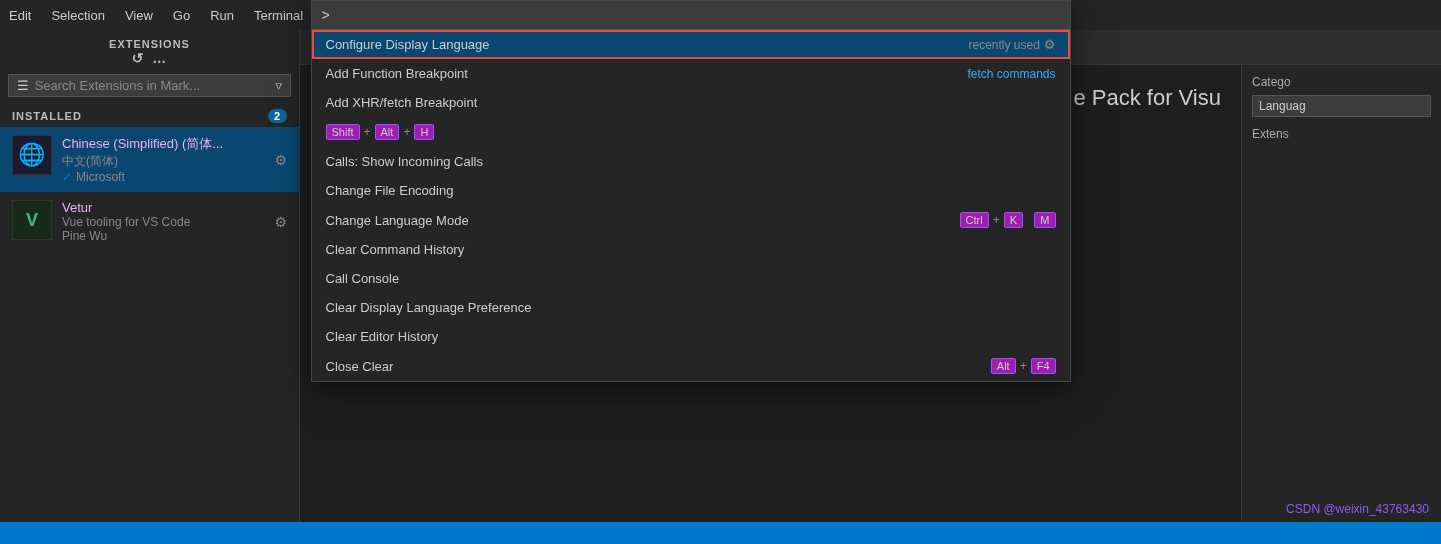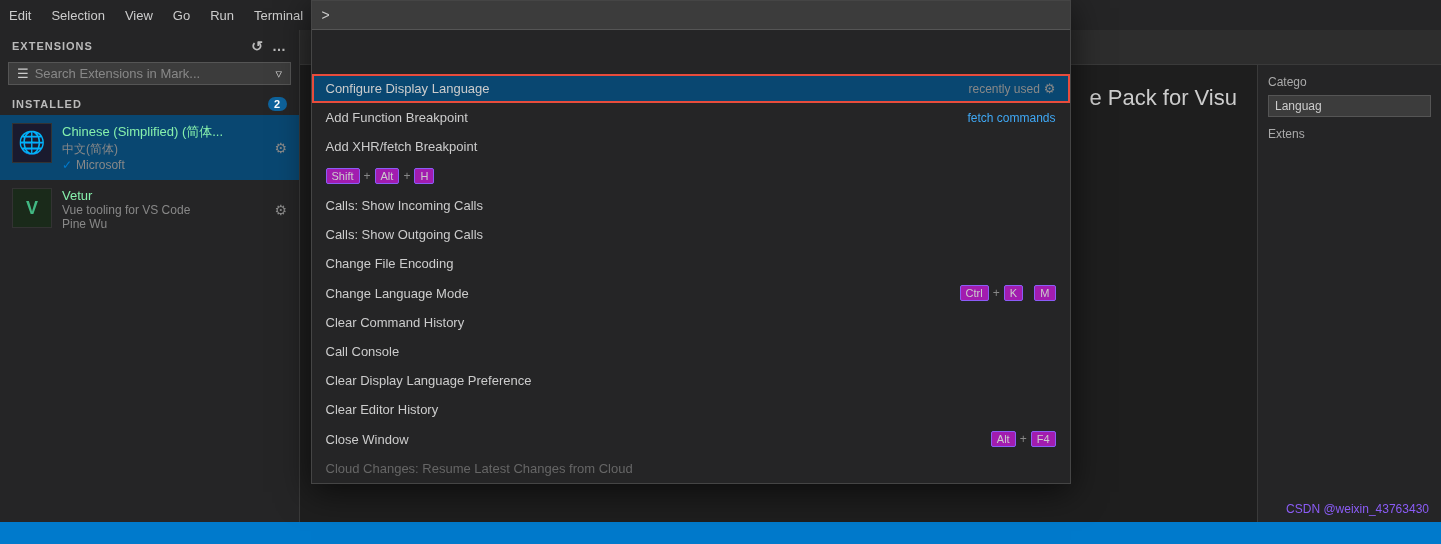--- a/index.html
+++ b/index.html
@@ -52,20 +52,21 @@
     .sidebar-header {
       display: flex;
       align-items: center;
       justify-content: space-between;
       padding: 8px 12px;
       font-size: 11px;
       font-weight: 700;
       letter-spacing: 1px;
       color: #bbbbbb;
       text-transform: uppercase;
+      flex-direction: column;
     }
     .sidebar-header-icons {
       display: flex;
       gap: 8px;
       align-items: center;
     }
     .sidebar-header-icon {
       cursor: pointer;
       color: #bbbbbb;
       font-size: 14px;
@@ -120,21 +121,21 @@
       height: 40px;
       flex-shrink: 0;
       display: flex;
       align-items: center;
       justify-content: center;
       font-size: 22px;
     }
     .ext-icon.globe { background: #1a1a2e; border: 1px solid #333; }
     .ext-icon.vue { background: #1a2a1a; border: 1px solid #333; color: #42b883; font-weight: bold; font-size: 18px; }
     .ext-info { flex: 1; }
-    .ext-name { color: #86efac; font-size: 13px; font-weight: 500; }
+    .ext-name { color: #f0abfc; font-size: 13px; font-weight: 500; }
     .ext-sub { color: #888; font-size: 12px; }
     .ext-author { color: #888; font-size: 12px; display: flex; align-items: center; gap: 4px; }
     .ext-gear {
       color: #888;
       cursor: pointer;
       font-size: 14px;
       align-self: center;
     }
     .verified-icon { color: #007acc; }
 
@@ -151,21 +152,21 @@
       height: 35px;
       background: #2d2d2d;
       display: flex;
       align-items: center;
       padding: 0 12px;
       border-bottom: 1px solid #3a3a3a;
     }
 
     
     .right-panel {
-      width: 184px;
+      width: 200px;
       background: #252526;
       border-left: 1px solid #3a3a3a;
       padding: 10px;
       flex-shrink: 0;
     }
     .right-panel-label {
       font-size: 12px;
       color: #aaaaaa;
       margin-bottom: 6px;
     }
@@ -212,21 +213,20 @@
       flex: 1;
       background: transparent;
       border: none;
       outline: none;
       color: #cccccc;
       font-size: 14px;
     }
     .command-list {
       max-height: 460px;
       overflow-y: auto;
-      margin-top: 44px;
     }
     .command-item {
       display: flex;
       align-items: center;
       padding: 7px 14px;
       cursor: pointer;
       position: relative;
     }
     .command-item.selected {
       background: #094771;
@@ -414,23 +414,20 @@
           <span class="key-badge">Alt</span>
           <span>+</span>
           <span class="key-badge">H</span>
         </span>
       </div>
 
       <div class="command-item">
         <span class="command-label">Calls: Show Incoming Calls</span>
       </div>
 
-      <div class="command-item">
-        <span class="command-label">Calls: Show Outgoing Calls</span>
-      </div>
 
 
       <div class="command-item">
         <span class="command-label">Change File Encoding</span>
       </div>
 
       <div class="command-item">
         <span class="command-label">Change Language Mode</span>
         <span class="command-shortcut">
           <span class="key-badge">Ctrl</span>
@@ -451,31 +448,28 @@
 
       <div class="command-item">
         <span class="command-label">Clear Display Language Preference</span>
       </div>
 
       <div class="command-item">
         <span class="command-label">Clear Editor History</span>
       </div>
 
       <div class="command-item">
-        <span class="command-label">Close Window</span>
+        <span class="command-label">Close Clear</span>
         <span class="command-shortcut">
           <span class="key-badge">Alt</span>
           <span>+</span>
           <span class="key-badge">F4</span>
         </span>
       </div>
 
-      <div class="command-item">
-        <span class="command-label" style="color:#666;">Cloud Changes: Resume Latest Changes from Cloud</span>
-      </div>
 
     </div>
   </div>
 </div>
 
 <div class="bottom-bar">
   <span></span>
 </div>
 
 <div class="watermark">

